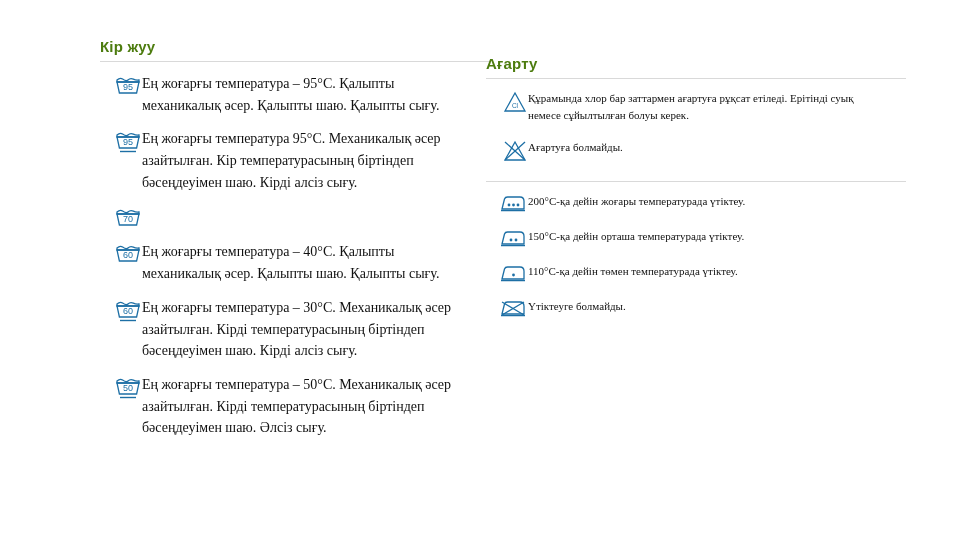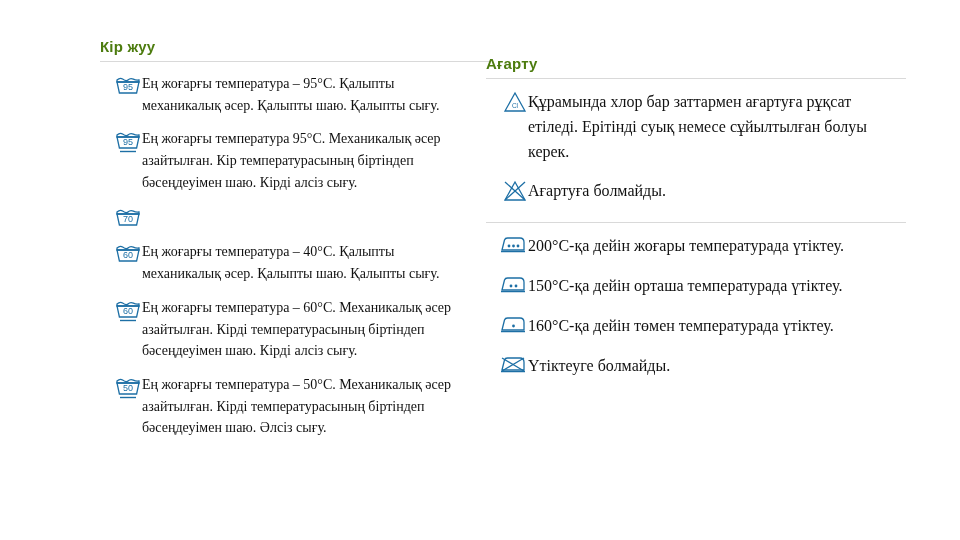--- a/index.html
+++ b/index.html
@@ -63,21 +63,21 @@
     font-size: 14px;
     line-height: 1.55;
     color: #111111;
     padding-top: 1px;
   }
   .col-left .item-text {
     max-width: 330px;
   }
   .col-right .item-text {
     max-width: 350px;
-    font-size: 16px;
+    font-size: 11px;
   }
   .col-right .item {
     margin-bottom: 14px;
   }
   .col-right .section-title {
     margin-top: 0;
   }
   .gap-top {
     margin-top: 18px;
   }
@@ -148,21 +148,21 @@
 
     <div class="item">
       <div class="icon-cell">
         <svg width="28" height="26" viewBox="0 0 28 26">
           <path d="M3 7 C3 7 6 4.2 8.6 6 C11 7.7 13 8 14 7 C15 6 17 5 19.4 6.2 C22 7.5 25 7 25 7 L25 9 L3 9 Z" fill="none" stroke="#1d6fa5" stroke-width="1.3"></path>
           <path d="M3 9 L25 9 L22.6 20 L5.4 20 Z" fill="none" stroke="#1d6fa5" stroke-width="1.3"></path>
           <text class="wash-num" x="14" y="17" text-anchor="middle">60</text>
           <line x1="6" y1="23.5" x2="22" y2="23.5" stroke="#1d6fa5" stroke-width="1.4"></line>
         </svg>
       </div>
-      <div class="item-text">Ең жоғарғы температура – 60°С. Механикалық әсер азайтылған. Кірді температурасының біртіндеп бәсеңдеуімен шаю. Кірді алсіз сығу.</div>
+      <div class="item-text">Ең жоғарғы температура – 30°С. Механикалық әсер азайтылған. Кірді температурасының біртіндеп бәсеңдеуімен шаю. Кірді алсіз сығу.</div>
     </div>
 
     <div class="item">
       <div class="icon-cell">
         <svg width="28" height="26" viewBox="0 0 28 26">
           <path d="M3 7 C3 7 6 4.2 8.6 6 C11 7.7 13 8 14 7 C15 6 17 5 19.4 6.2 C22 7.5 25 7 25 7 L25 9 L3 9 Z" fill="none" stroke="#1d6fa5" stroke-width="1.3"></path>
           <path d="M3 9 L25 9 L22.6 20 L5.4 20 Z" fill="none" stroke="#1d6fa5" stroke-width="1.3"></path>
           <text class="wash-num" x="14" y="17" text-anchor="middle">50</text>
           <line x1="6" y1="23.5" x2="22" y2="23.5" stroke="#1d6fa5" stroke-width="1.4"></line>
         </svg>
@@ -228,21 +228,21 @@
       </div>
 
       <div class="item">
         <div class="icon-cell">
           <svg width="30" height="20" viewBox="0 0 30 20">
             <path d="M4 16 L6.5 6 C7 4.5 8 4 9.5 4 L22 4 C25 4 26 6.5 26 8.2 L26 16 Z" fill="none" stroke="#1d6fa5" stroke-width="1.3"></path>
             <line x1="3" y1="17.6" x2="27" y2="17.6" stroke="#1d6fa5" stroke-width="1.3"></line>
             <circle cx="15.5" cy="12" r="1.4" fill="#1d6fa5"></circle>
           </svg>
         </div>
-        <div class="item-text">160°С-қа дейін төмен температурада үтіктеу.</div>
+        <div class="item-text">110°С-қа дейін төмен температурада үтіктеу.</div>
       </div>
 
       <div class="item">
         <div class="icon-cell">
           <svg width="30" height="20" viewBox="0 0 30 20">
             <path d="M4 16 L6.5 6 C7 4.5 8 4 9.5 4 L22 4 C25 4 26 6.5 26 8.2 L26 16 Z" fill="none" stroke="#1d6fa5" stroke-width="1.3"></path>
             <line x1="3" y1="17.6" x2="27" y2="17.6" stroke="#1d6fa5" stroke-width="1.3"></line>
             <line x1="4" y1="4" x2="26" y2="17" stroke="#1d6fa5" stroke-width="1.3"></line>
             <line x1="4" y1="17" x2="26" y2="4" stroke="#1d6fa5" stroke-width="1.3"></line>
           </svg>

